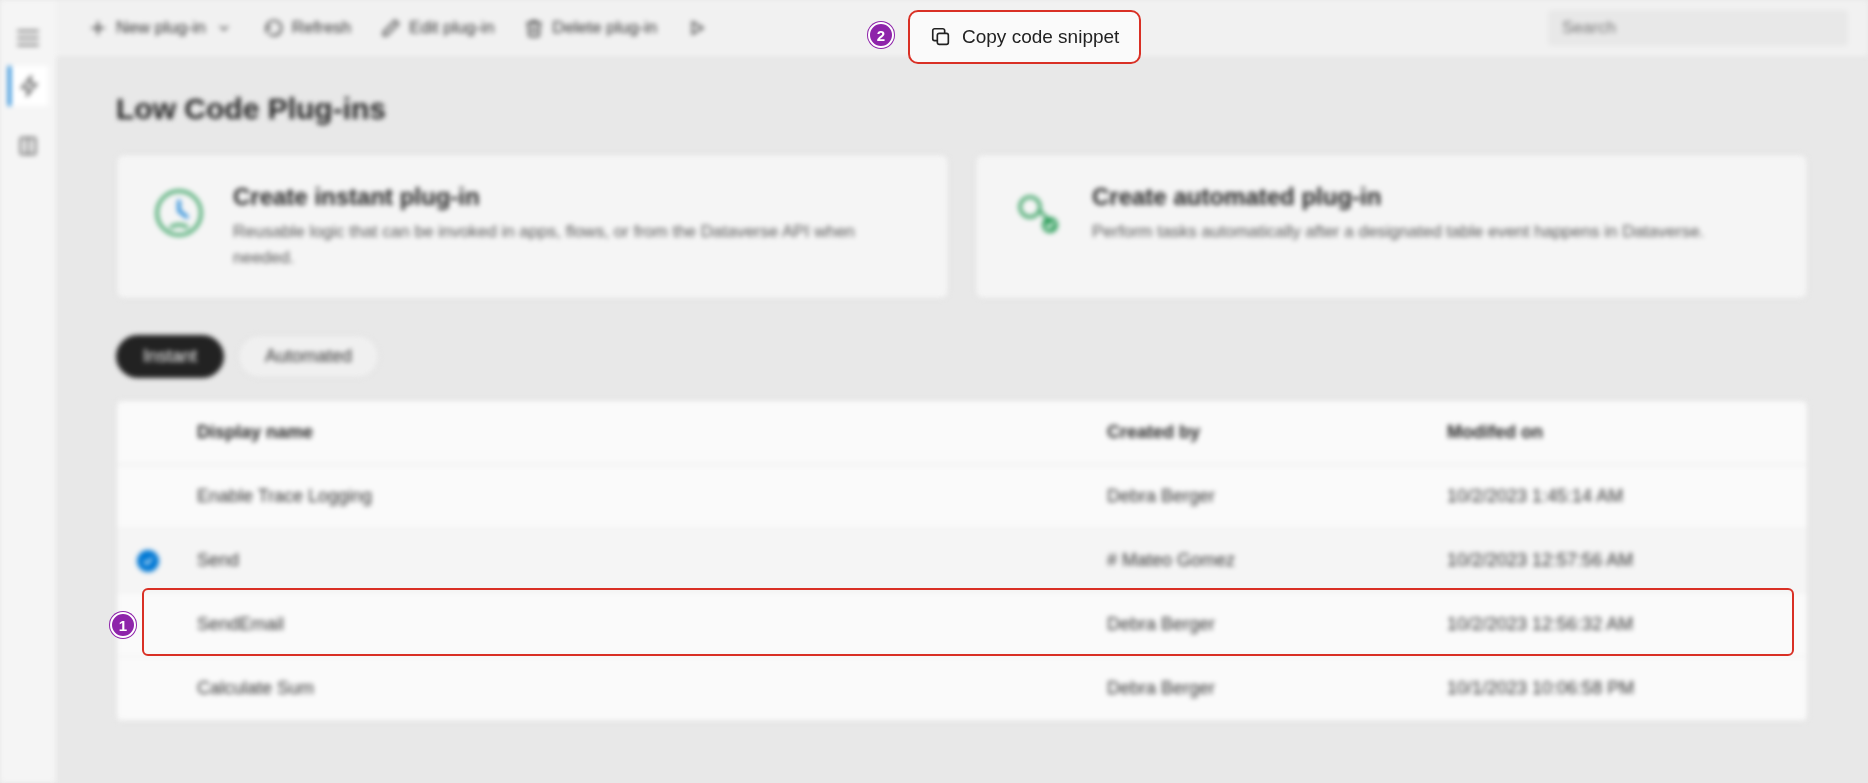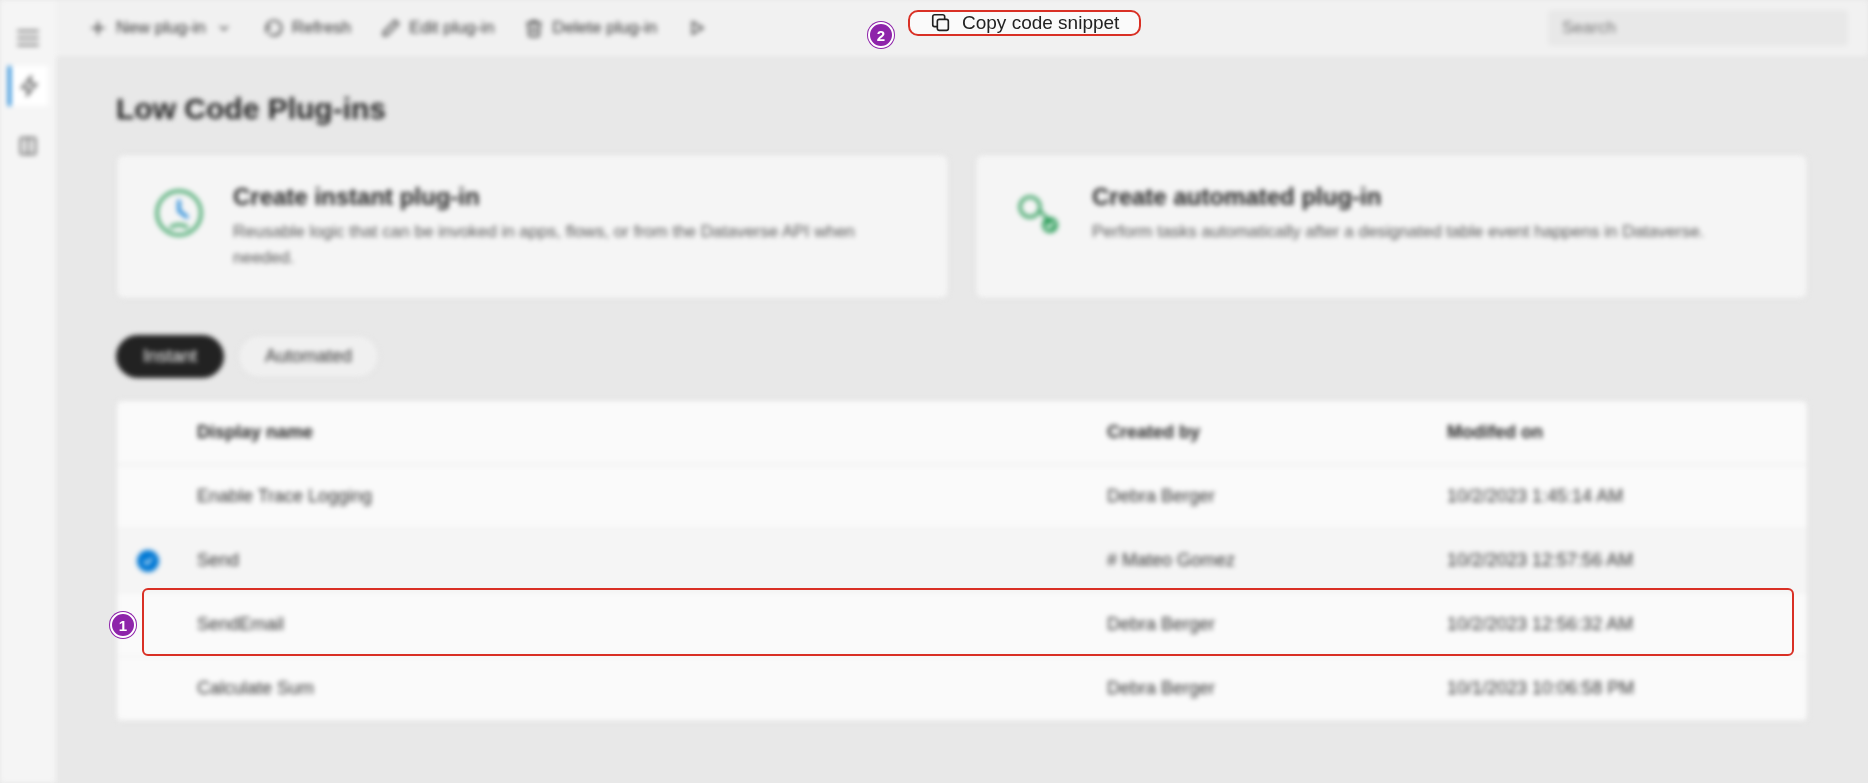--- a/index.html
+++ b/index.html
@@ -152,21 +152,21 @@
   border: 2.5px solid #d93025;
   border-radius: 6px;
   pointer-events: none;
 }
 .highlight-btn {
   position: absolute;
   border: 2.5px solid #d93025;
   border-radius: 10px;
   background: #fafafa;
   display: flex; align-items: center; gap: 10px;
-  padding: 0 20px;
+  padding: 14px 20px;
   font-size: 19px;
   color: #222;
   pointer-events: none;
 }
 .highlight-btn .ticon { width: 22px; height: 22px; }
 </style>
 </head>
 <body>
 
 <div class="blur-layer">

